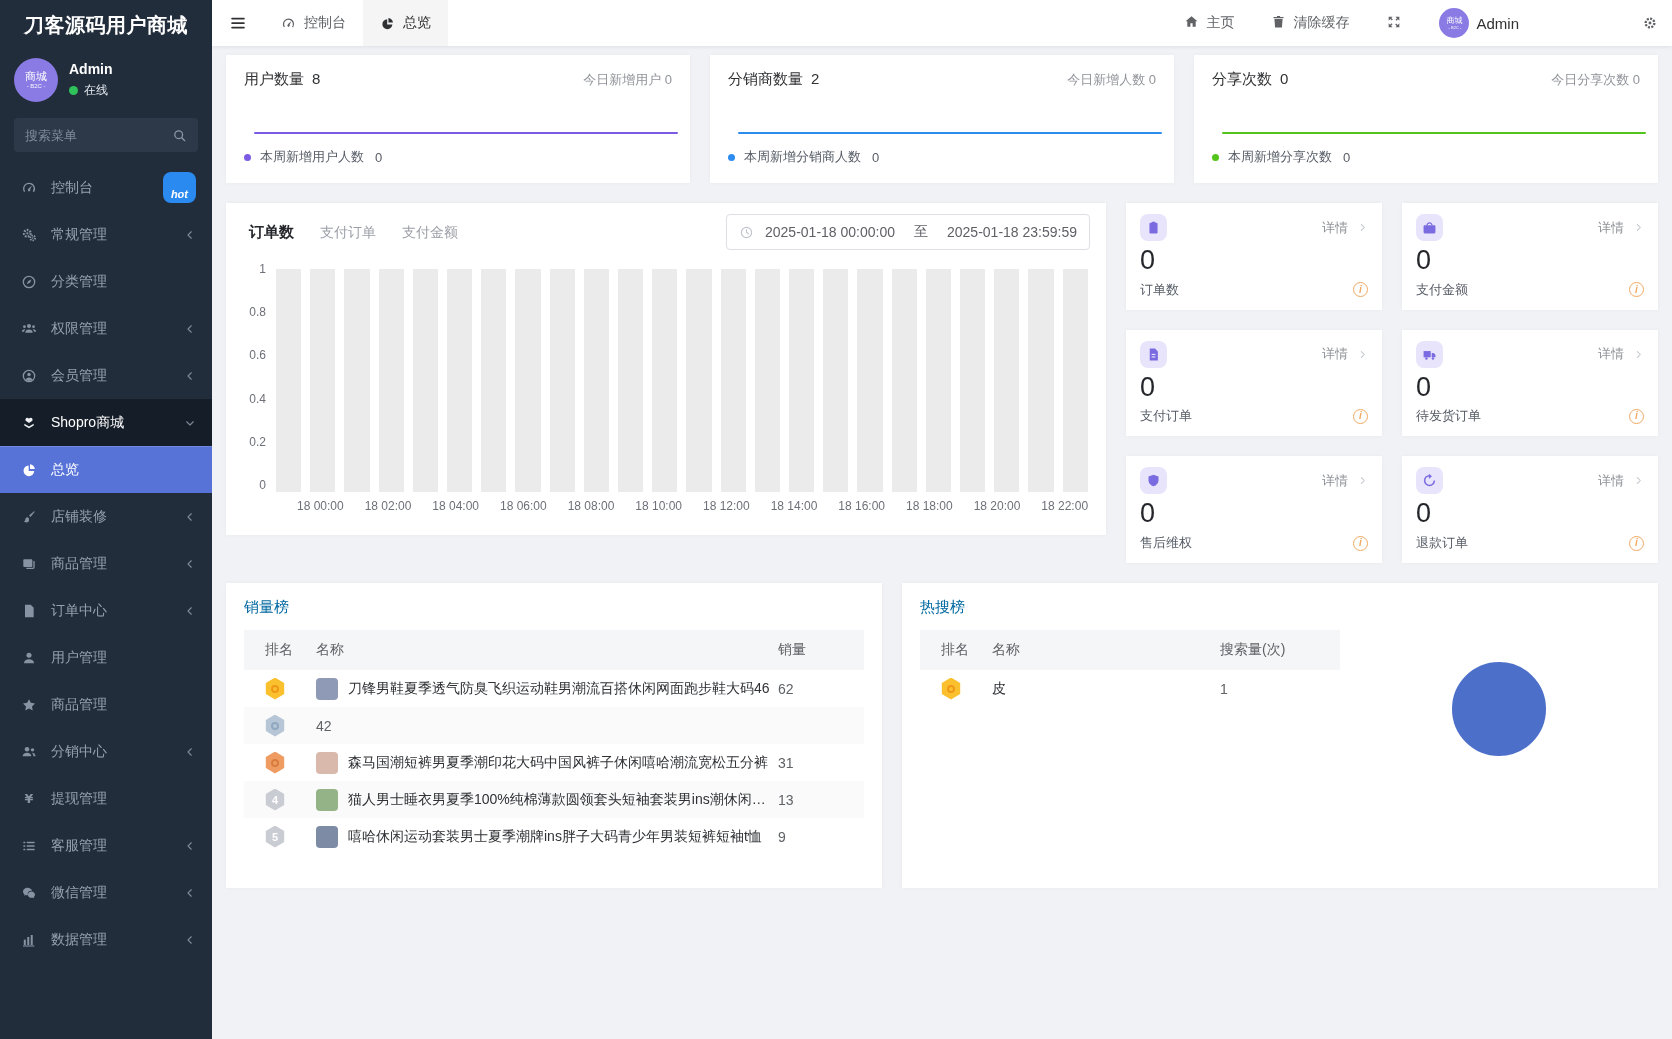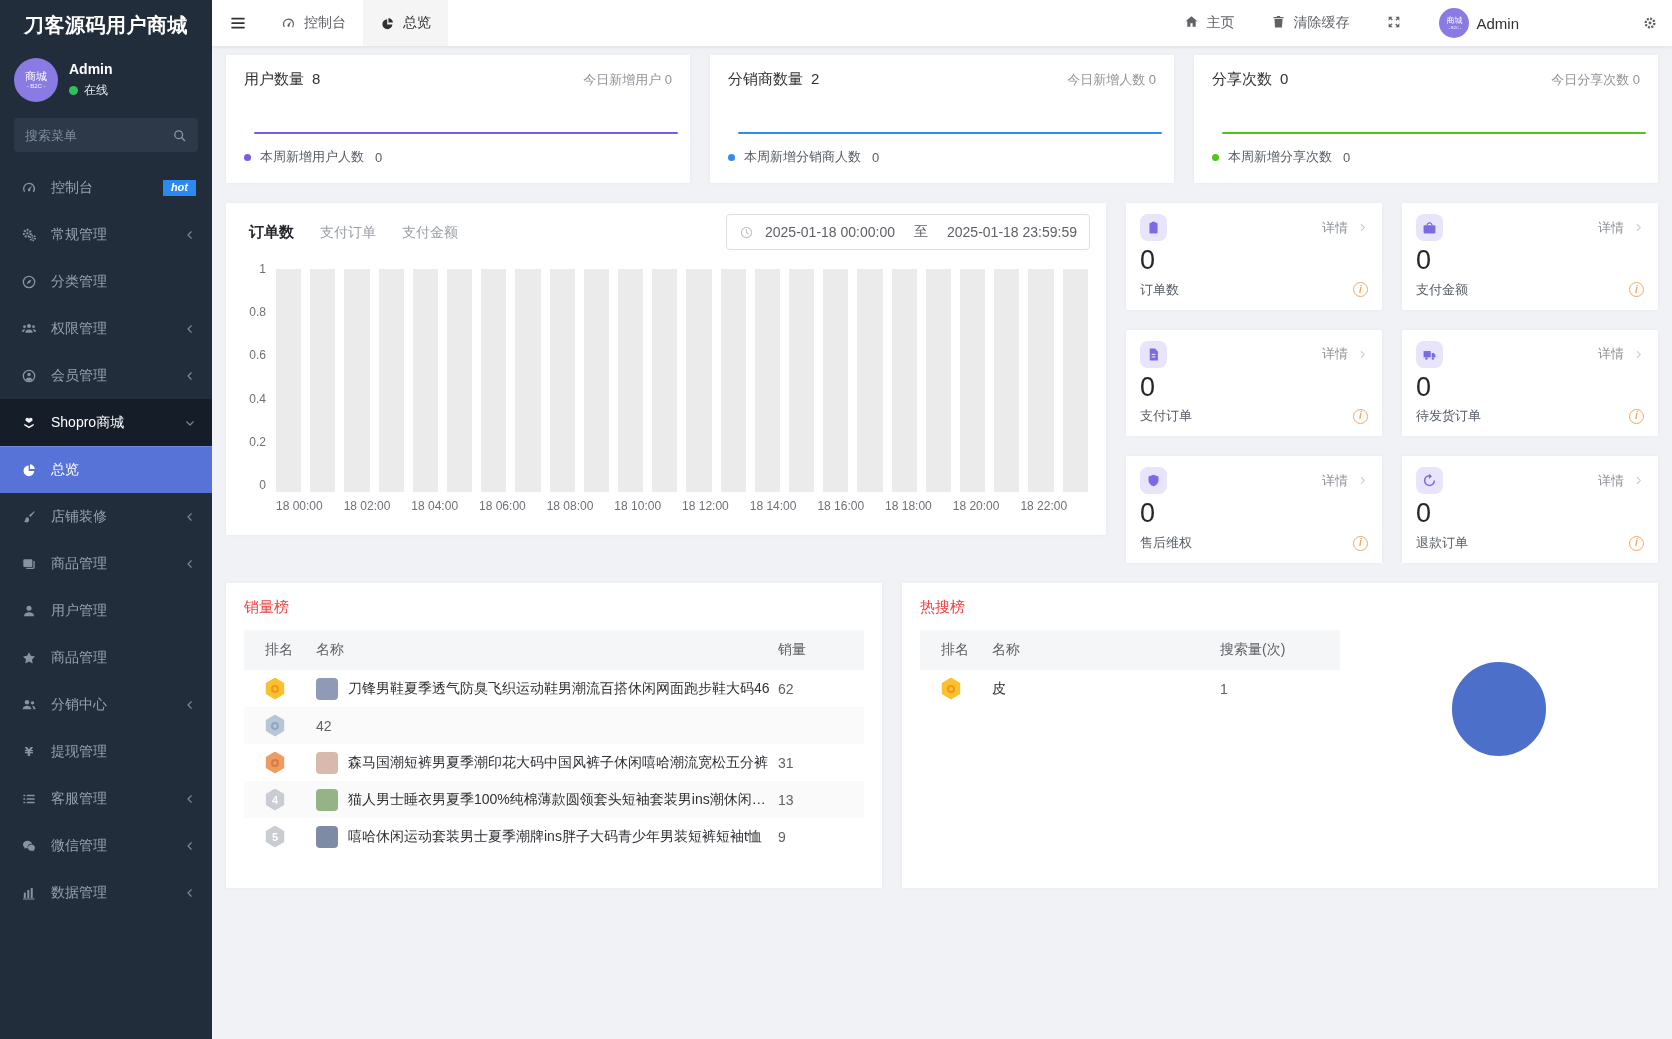--- a/index.html
+++ b/index.html
@@ -22,21 +22,21 @@
   .search-box input::placeholder{color:#7d8b9b}
   .s-icon{color:#8e9aa8;display:flex;cursor:pointer}
   .menu{flex:1;overflow:hidden}
   .menu-item{height:47px;display:flex;align-items:center;padding:0 16px 0 20px;gap:13px;font-size:14px;color:#95a1af;cursor:pointer}
   .menu-item .mi-icon{width:18px;display:flex;justify-content:center;color:#8793a2}
   .menu-item .mi-label{flex:1;white-space:nowrap}
   .menu-item.expanded{background:#151d28;color:#fff}
   .menu-item.expanded .mi-icon{color:#f0f2f5}
   .menu-item.active{background:#5873d8;color:#fff;border-top:1px solid #7389df}
   .menu-item.active .mi-icon{color:#fff}
-  .hot-badge{background:#2a8af0;color:#fff;font-size:11px;font-weight:bold;font-style:italic;padding:2px 8px 3px;border-radius:0;line-height:1}
+  .hot-badge{background:#2a8af0;color:#fff;font-size:11px;font-weight:bold;font-style:italic;padding:17px 8px 3px;border-radius:8px;line-height:1}
   .mi-arrow{color:#7d8a99;display:flex}
 
   
   .main{flex:1;display:flex;flex-direction:column;min-width:0}
   .navbar{height:46px;min-height:46px;background:#fff;display:flex;align-items:center;padding-right:14px;box-shadow:0 1px 4px rgba(0,21,41,.08);position:relative;z-index:2}
   .hamburger{padding:0 17px;color:#303133;display:flex;cursor:pointer}
   .nav-tabs{display:flex;height:100%}
   .nav-tab{display:flex;align-items:center;gap:8px;padding:0 17px;font-size:14px;color:#606266;cursor:pointer}
   .nav-tab .t-icon{display:flex;color:#606266}
   .nav-tab.active{background:#f5f5f5;color:#303133}
@@ -74,39 +74,39 @@
   .c-tab.active{font-size:15px;color:#24262b;font-weight:bold}
   .date-range{display:flex;align-items:center;gap:11px;border:1px solid #dcdfe6;border-radius:4px;height:36px;padding:0 12px;font-size:14px;color:#5f6066;cursor:text}
   .date-range .dr-icon{color:#c0c4cc;display:flex}
   .date-range .sep{margin:0 8px}
   .chart-body{flex:1;display:flex;padding:6px 18px 0 10px}
   .y-axis{width:40px;display:flex;flex-direction:column;justify-content:space-between;align-items:flex-end;height:230px;font-size:12px;color:#6e7079;padding-right:10px}
   .plot{flex:1;display:flex;flex-direction:column;min-width:0}
   .bars{height:230px;display:flex;align-items:flex-end;gap:9px}
   .bar{flex:1;height:97%;background:#ebebeb}
   .x-axis{display:flex;margin-top:7px}
-  .x-axis span{flex:1;text-align:left;font-size:12px;color:#6e7079;white-space:nowrap}
+  .x-axis span{flex:1;text-align:right;font-size:12px;color:#6e7079;white-space:nowrap}
 
   
   .mini-grid{flex:1;display:grid;grid-template-columns:1fr 1fr;gap:20px}
   .mini-card{padding:11px 14px;display:flex;flex-direction:column}
   .mini-top{display:flex;justify-content:space-between;align-items:center}
   .badge-icon{width:27px;height:27px;border-radius:8px;background:#e8e4fb;color:#7a6ce0;display:flex;align-items:center;justify-content:center}
   .detail-link{display:flex;align-items:center;gap:9px;font-size:13px;color:#8f9399;cursor:pointer}
   .detail-link .ch{color:#c0c4cc;display:flex}
   .mini-value{font-size:27px;color:#24262b;margin-top:5px;line-height:1.1}
   .mini-bottom{display:flex;justify-content:space-between;align-items:center;margin-top:5px}
   .mini-label{font-size:13px;color:#565c66}
   .info-icon{width:15px;height:15px;border-radius:50%;border:1.4px solid #f0a963;color:#f0a963;font-size:10px;font-style:italic;font-weight:bold;display:flex;align-items:center;justify-content:center;line-height:1;cursor:pointer}
 
   
   .bottom-row > .card{height:305px}
   .sales-card{width:656px;min-width:656px}
   .hot-card{flex:1}
-  .panel-title{font-size:15px;color:#ef4444;padding:15px 18px 13px}
+  .panel-title{font-size:15px;color:#0369a1;padding:15px 18px 13px}
   .tbl{margin:0 18px}
   .t-head{display:flex;background:#f5f6f8;height:40px;align-items:center;font-size:14px;color:#5f6266}
   .t-row{display:flex;height:37px;align-items:center;font-size:14px;color:#2f3135}
   .t-row:nth-child(even){background:#fafafa}
   .col-rank{width:72px;padding-left:21px;display:flex;align-items:center}
   .col-name{flex:1;display:flex;align-items:center;gap:10px;min-width:0}
   .col-name .nm{overflow:hidden;text-overflow:ellipsis;white-space:nowrap}
   .col-qty{width:86px;color:#5f6266}
   .hot-tbl{width:420px;min-width:420px;margin:0 0 0 18px}
   .hot-tbl .col-qty{width:120px}
@@ -259,20 +259,33 @@
           </span>
         </div>
         <div class="menu-item">
           <span class="mi-icon">
             <svg width="16" height="16" viewBox="0 0 24 24" fill="currentColor" aria-hidden="true">
               <rect x="3.5" y="5" width="13.5" height="11.5" rx="1.5"></rect>
               <path d="M20.5 7.5v9.5a2.5 2.5 0 0 1-2.5 2.5H8v-2h10.5v-10z"></path>
             </svg>
           </span>
           <span class="mi-label">商品管理</span>
+          <span class="mi-arrow">
+            <svg width="12" height="12" viewBox="0 0 24 24" fill="currentColor" aria-hidden="true">
+              <path d="M14.5 5.5L8 12l6.5 6.5" fill="none" stroke="currentColor" stroke-width="2.2" stroke-linecap="round" stroke-linejoin="round"></path>
+            </svg>
+          </span>
+        </div>
+        <div class="menu-item">
+          <span class="mi-icon">
+            <svg width="16" height="16" viewBox="0 0 24 24" fill="currentColor" aria-hidden="true">
+              <path d="M6 2.5h8.5L19 7v14.5H6z"></path>
+            </svg>
+          </span>
+          <span class="mi-label">订单中心</span>
           <span class="mi-arrow">
             <svg width="12" height="12" viewBox="0 0 24 24" fill="currentColor" aria-hidden="true">
               <path d="M14.5 5.5L8 12l6.5 6.5" fill="none" stroke="currentColor" stroke-width="2.2" stroke-linecap="round" stroke-linejoin="round"></path>
             </svg>
           </span>
         </div>
         <div class="menu-item">
           <span class="mi-icon">
             <svg width="16" height="16" viewBox="0 0 24 24" fill="currentColor" aria-hidden="true">
               <circle cx="12" cy="7.8" r="3.8"></circle>

